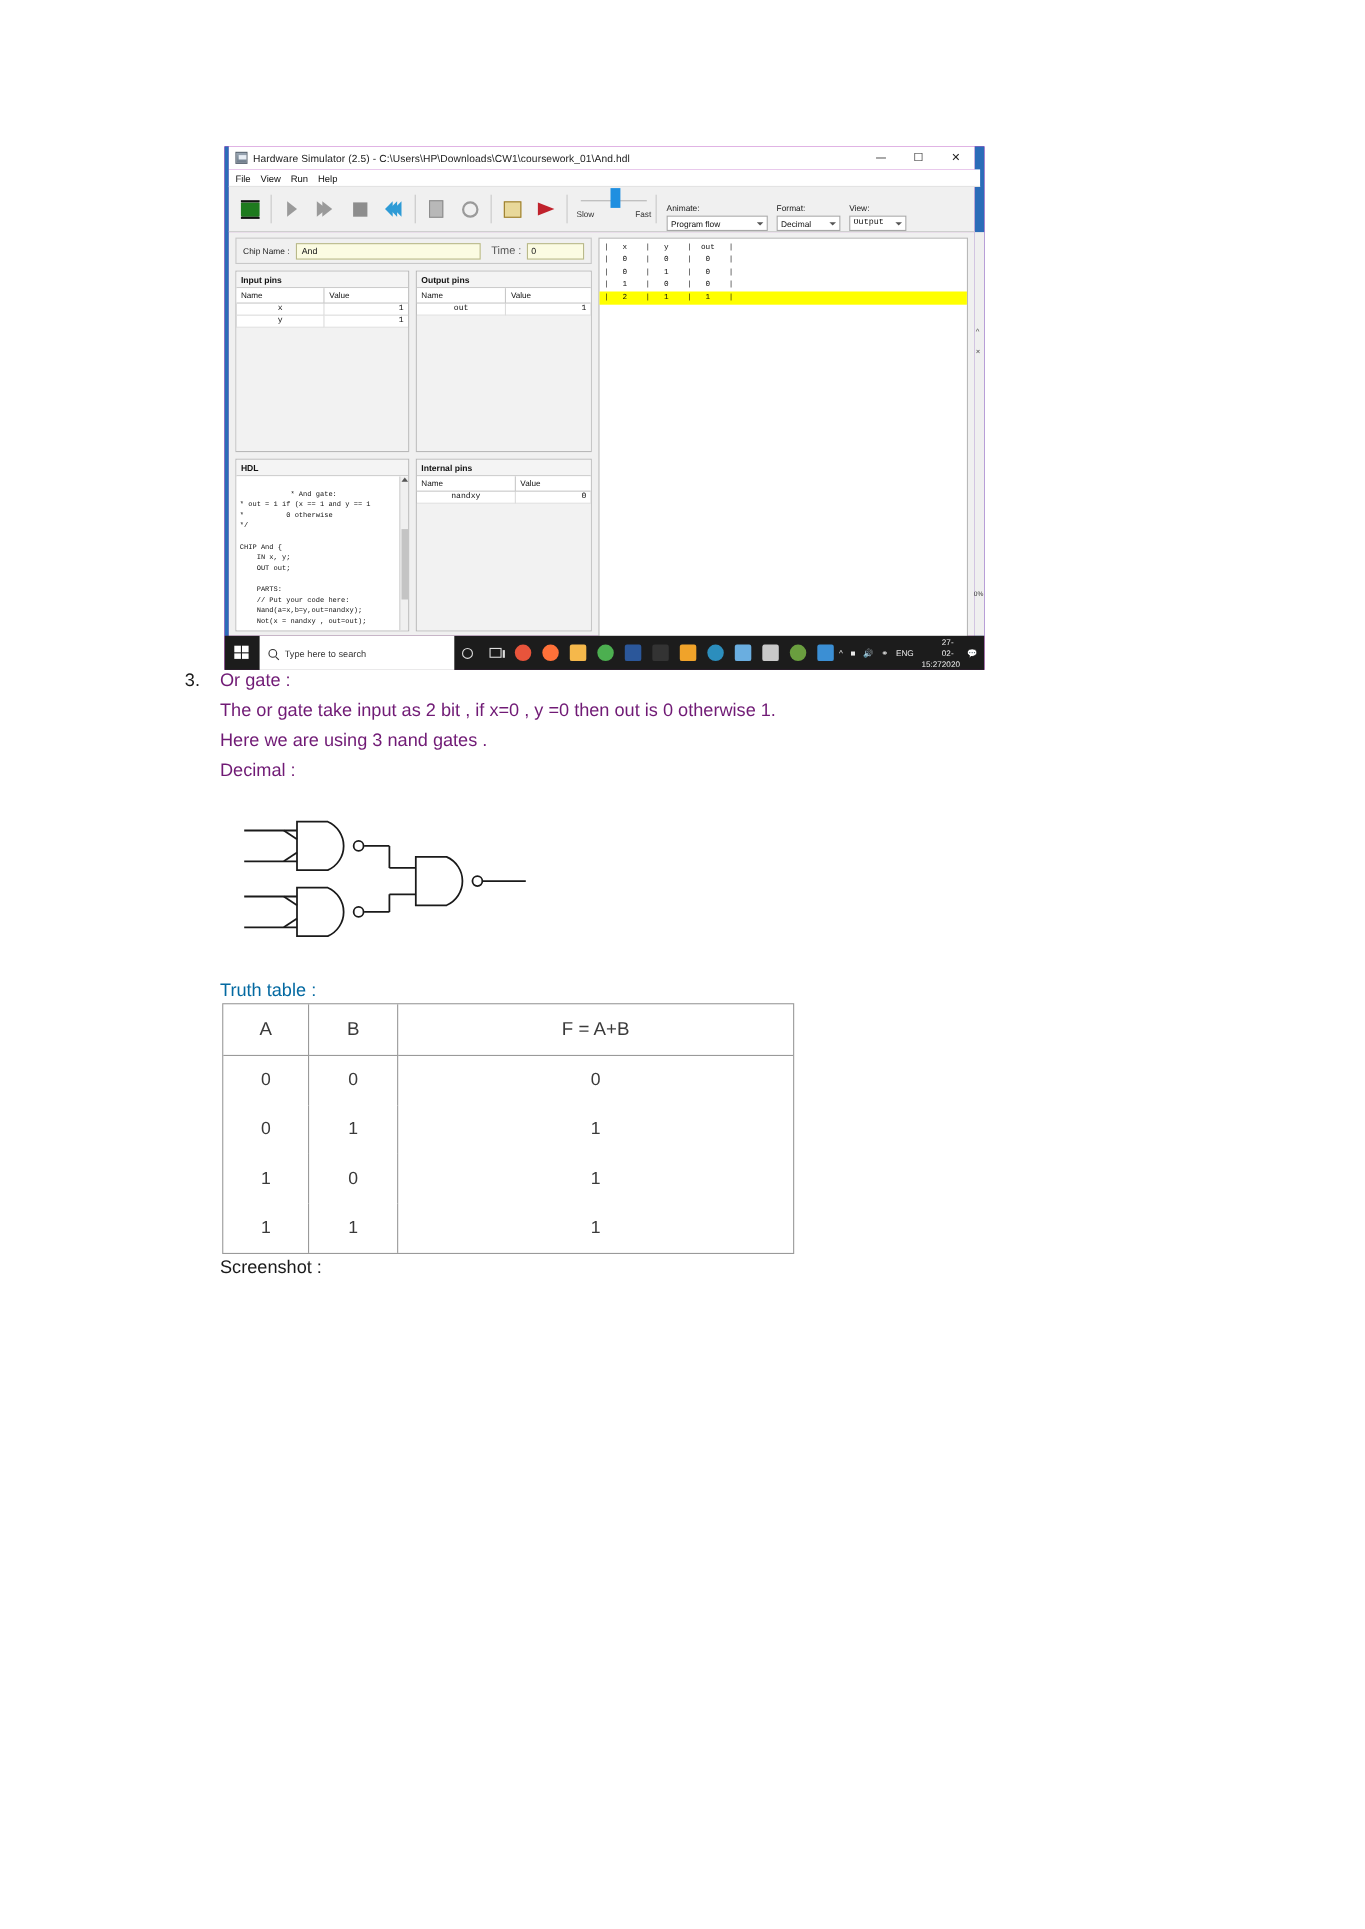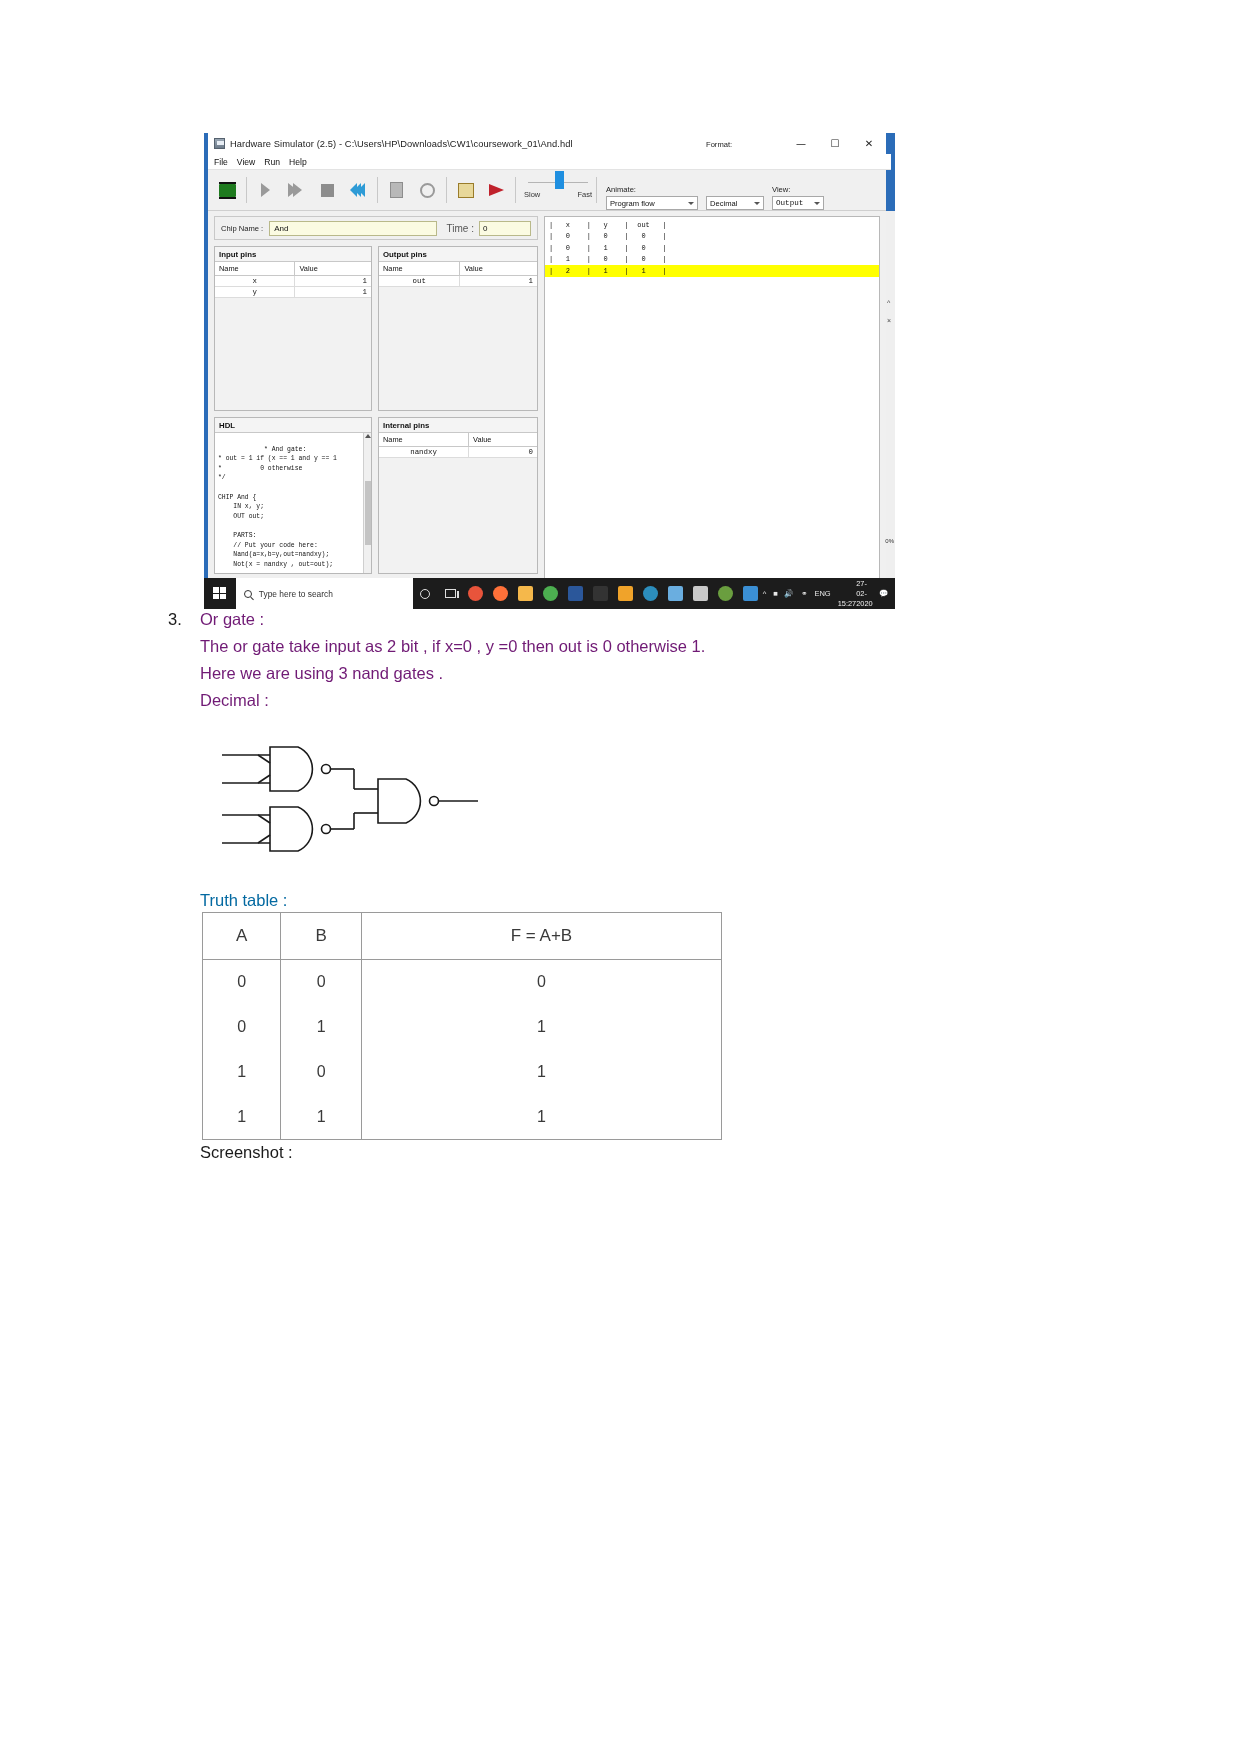--- a/index.html
+++ b/index.html
@@ -120,21 +120,21 @@
   .combo {
     height:14px; background:#fff; border:1px solid #a8a8a8;
     display:flex; align-items:center; padding:0 3px;
     font-size:7.6px; color:#111; position:relative;
   }
   .combo .cv { flex:1; white-space:nowrap; overflow:hidden; }
   .combo .carr {
     width:0;height:0;border-left:3px solid transparent;border-right:3px solid transparent;
     border-top:3px solid #555; margin-left:3px;
   }
-  .c-animate{ width:92px; } .c-format{ width:58px;margin-top:45px; } .c-view{ width:52px;font-family:Liberation Mono, monospace; }
+  .c-animate{ width:92px; } .c-format{ width:58px; } .c-view{ width:52px;font-family:Liberation Mono, monospace; }
 
   
   .appbody {
     position:absolute; left:4px; top:78px; right:9px; bottom:31px;
     background:#f0f0f0;
   }
 
   
   .leftcol { position:absolute; left:6px; top:5px; width:324px; bottom:4px; }
 

